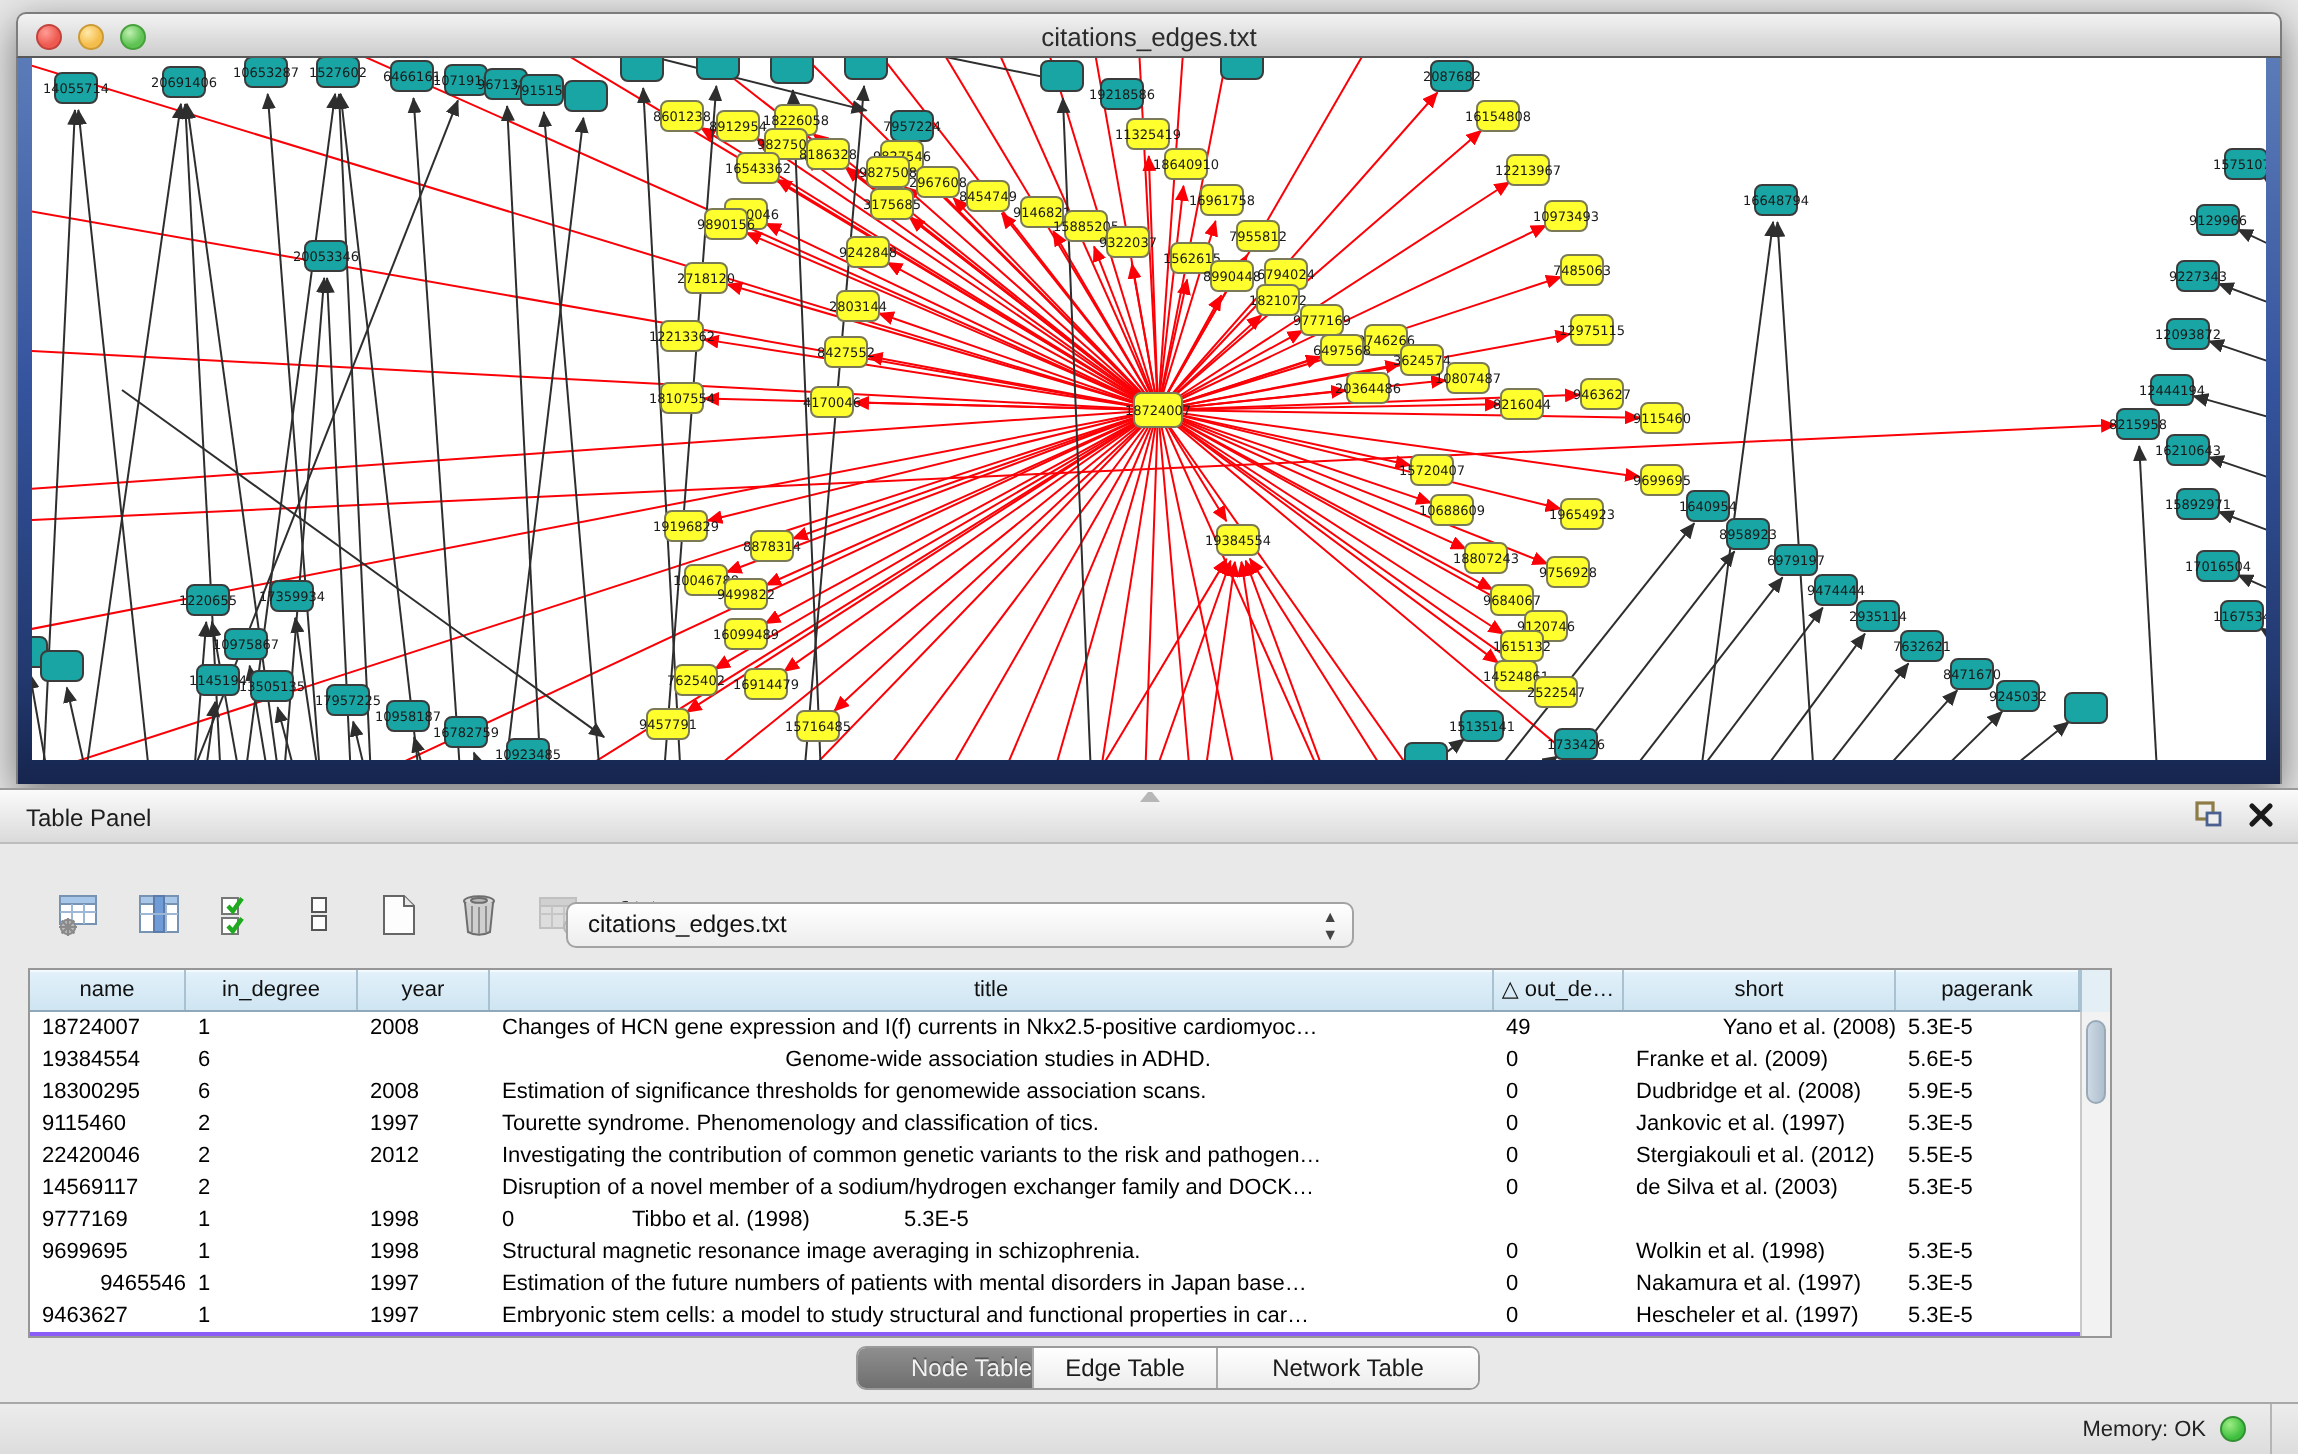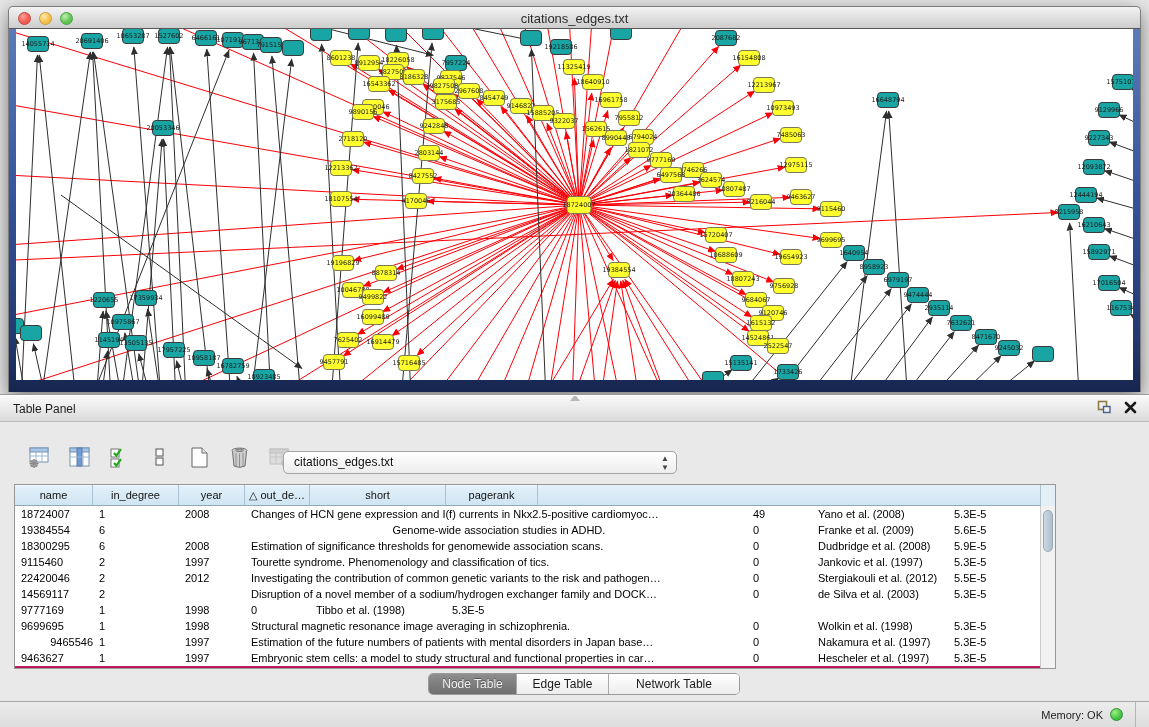--- a/index.html
+++ b/index.html
@@ -36,21 +36,21 @@
 
   .toolbar { position:absolute; left:26px; top:47px; height:30px; display:flex; gap:14px; align-items:center; }
   .tbtn { width:26px; height:26px; display:flex; align-items:center; justify-content:center; }
 
   .dropdown { position:absolute; left:283px; top:56px; width:394px; height:23px;
         background:linear-gradient(#ffffff,#ededed); border:1px solid #a3a3a3; border-radius:5px;
         font-size:12px; color:#111; line-height:21px; padding-left:10px; }
   .dropdown .arrows { position:absolute; right:7px; top:2px; font-size:8px; color:#444; line-height:9px; text-align:center; }
 
   .twrap { position:absolute; left:14px; top:89px; width:1042px; height:185px;
-           border:1px solid #979797; background:#be185d; overflow:hidden; }
+           border:1px solid #979797; background:#8b5cf6; overflow:hidden; }
   .thead { display:flex; height:21px; background:linear-gradient(#e3f1fa,#cfe5f2); border-bottom:1px solid #8fa9ba; }
   .th { font-size:11px; color:#111; text-align:center; line-height:20px; border-right:1px solid #a9c2d2;
         overflow:hidden; white-space:nowrap; box-shadow:inset 0 1px 0 #f3fafe; }
   .trow { display:flex; height:16px; background:#fff; }
   .td { font-size:11px; color:#000; line-height:16px; padding-left:6px; overflow:hidden; white-space:nowrap; }
   .vscroll { position:absolute; right:0; top:21px; bottom:0; width:15px; background:#f2f2f2; border-left:1px solid #c9c9c9; }
   .vthumb { position:absolute; left:2px; right:2px; top:4px; height:42px; border-radius:5px;
             background:linear-gradient(90deg,#cdd9e4,#aebfcd); border:1px solid #98a9b8; }
   .corner { position:absolute; right:0; top:0; width:15px; height:21px; background:#e4eef5; border-left:1px solid #a9c2d2; }
 
@@ -573,32 +573,33 @@
   <div class="dropdown">
     <span>citations_edges.txt</span>
     <span class="arrows">▲<br>▼</span>
   </div>
 
   <div class="twrap">
     <div class="thead" id="thead">
         <div class="th" style="width: 78px;">name</div>
         <div class="th" style="width: 86px; text-align: center;">in_degree</div>
         <div class="th" style="width: 66px;">year</div>
+        <div class="th" style="width: 502px;">title</div>
         <div class="th" style="width: 65px;">△ out_de…</div>
         <div class="th" style="width: 136px;">short</div>
         <div class="th" style="width: 92px;">pagerank</div>
       </div>
     <div id="tbody">
         <div class="trow">
           <div class="td" style="width: 78px;">18724007</div>
           <div class="td" style="width: 86px;">1</div>
           <div class="td" style="width: 66px;">2008</div>
           <div class="td" style="width: 502px;">Changes of HCN gene expression and I(f) currents in Nkx2.5-positive cardiomyoc…</div>
           <div class="td" style="width: 65px;">49</div>
-          <div class="td" style="width: 136px;">Yano et al. (2008)</div>
+          <div class="td" style="width: 136px; text-align: right;">Yano et al. (2008)</div>
           <div class="td" style="width: 92px;">5.3E-5</div>
         </div>
         <div class="trow">
           <div class="td" style="width: 78px;">19384554</div>
           <div class="td" style="width: 86px;">6</div>
           <div class="td" style="width: 66px; margin-top: 36px;">2009</div>
           <div class="td" style="width: 502px; text-align: center;">Genome-wide association studies in ADHD.</div>
           <div class="td" style="width: 65px;">0</div>
           <div class="td" style="width: 136px;">Franke et al. (2009)</div>
           <div class="td" style="width: 92px;">5.6E-5</div>
@@ -675,21 +676,21 @@
           <div class="td" style="width: 92px;">5.3E-5</div>
         </div>
       </div>
     <div class="corner"></div>
     <div class="vscroll">
       <div class="vthumb"></div>
     </div>
   </div>
 
   <div class="tabs" id="tabs">
-      <div class="tab active" style="width: 88px;">Node Table</div>
+      <div class="tab active" style="width: 88px; text-align: right;">Node Table</div>
       <div class="tab" style="width: 92px;">Edge Table</div>
       <div class="tab" style="width: 130px;">Network Table</div>
     </div>
 </div>
 
 <div class="statusbar">
   <span class="mem">Memory: OK</span>
   <span class="memdot"></span>
   <span class="statsep"></span>
 </div>

